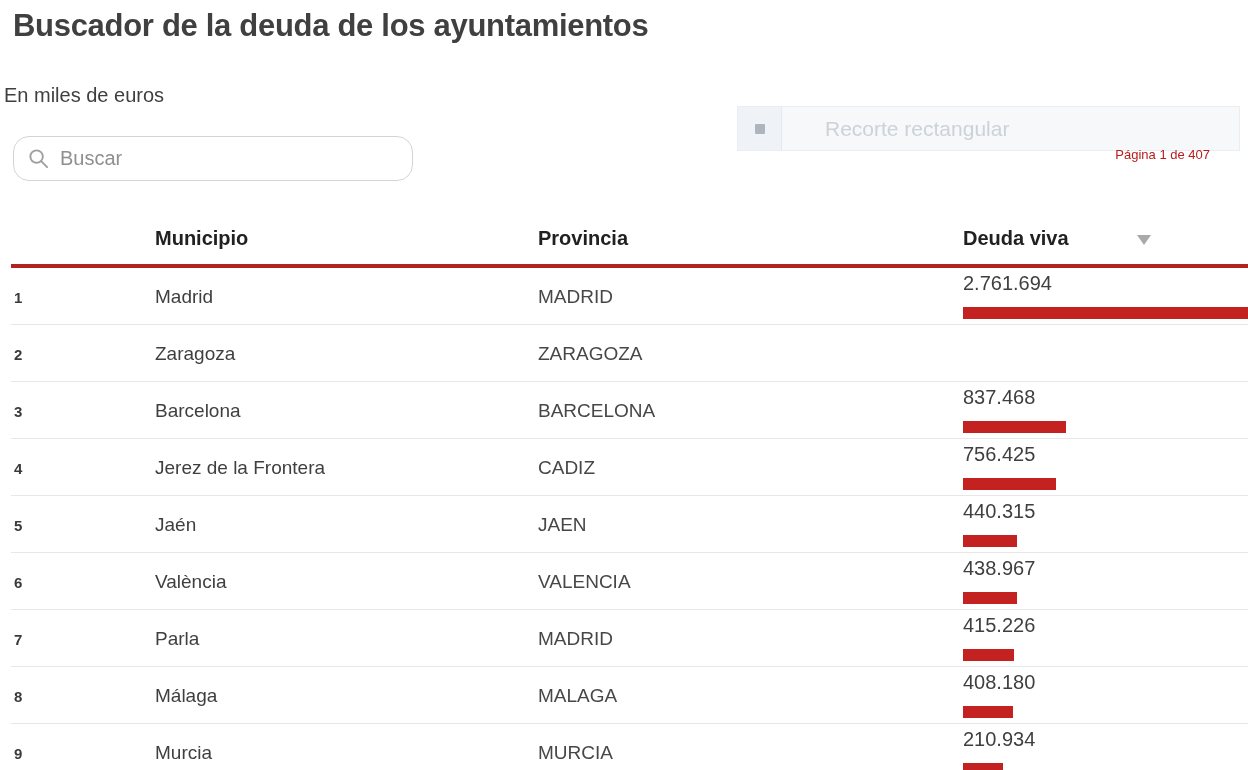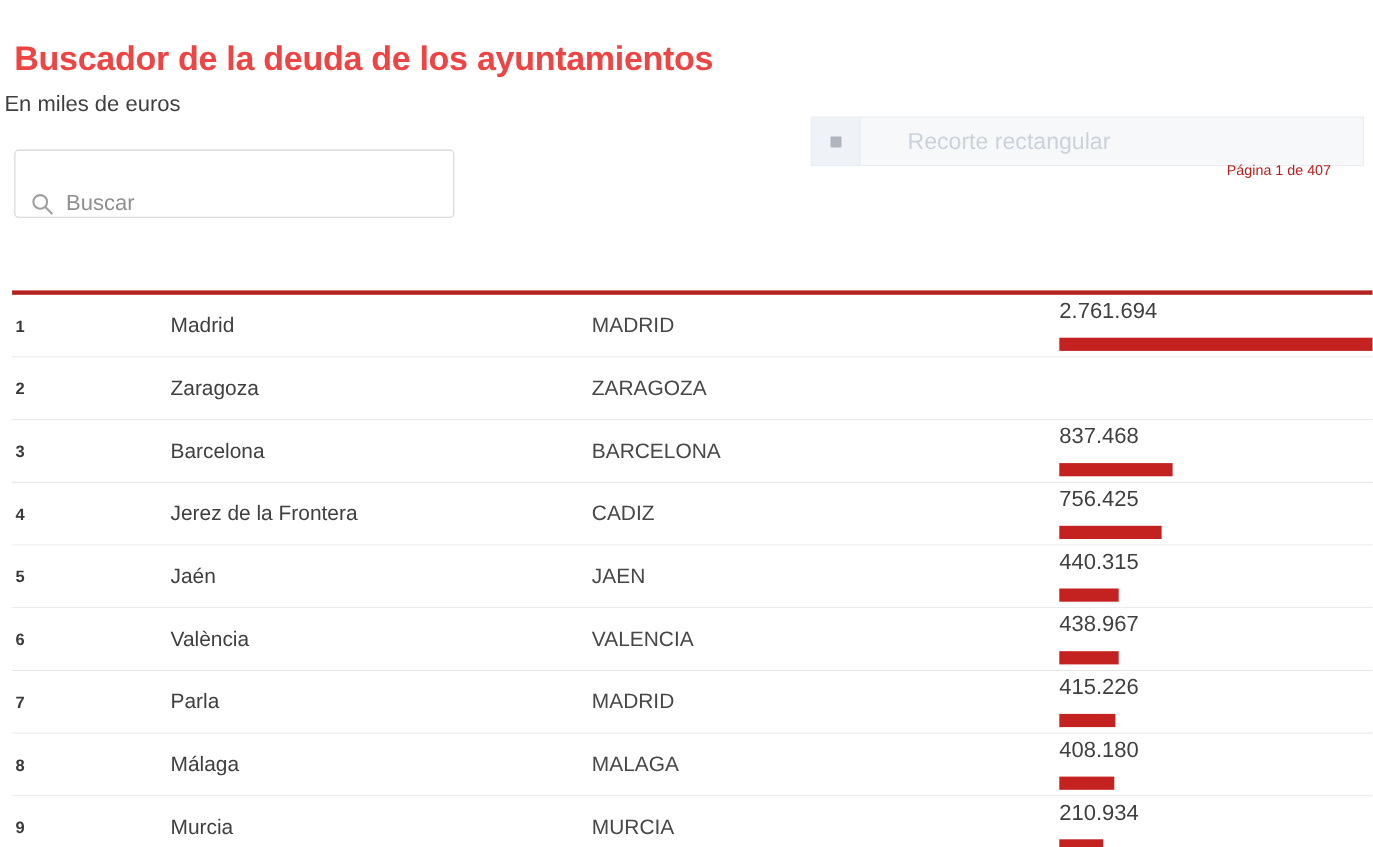--- a/index.html
+++ b/index.html
@@ -8,30 +8,30 @@
   }
   *{box-sizing:border-box;margin:0;padding:0;}
   html,body{background:#fff;}
   body{font-family:"Liberation Sans","DejaVu Sans",sans-serif;}
   .page{
     position:relative;width:1248px;height:770px;background:#ffffff;
     overflow:hidden;
   }
   .page-title{
     position:absolute;left:13px;top:8px;
-    font-size:31px;font-weight:bold;color:#ef4444;letter-spacing:-0.3px;margin-top:28px;
+    font-size:31px;font-weight:bold;color:#404040;letter-spacing:-0.3px;
   }
   .page-subtitle{
     position:absolute;left:4px;top:84px;
     font-size:20px;color:#3f3f3f;
   }
   .search-box{
-    position:absolute;left:13px;top:136px;width:400px;height:62px;
-    border:1px solid #d4d4d4;border-radius:4px;background:#fff;
-    display:flex;align-items:flex-end;padding:0 12px 0 13px;
+    position:absolute;left:13px;top:136px;width:400px;height:45px;
+    border:1px solid #d4d4d4;border-radius:16px;background:#fff;
+    display:flex;align-items:center;padding:0 12px 0 13px;
   }
   .search-box svg{flex:0 0 auto;}
   .search-input{
     border:none;outline:none;flex:1 1 auto;margin-left:10px;
     font-size:20px;color:#333;background:transparent;
     font-family:"Liberation Sans","DejaVu Sans",sans-serif;
   }
   .search-input::placeholder{color:#8f8f8f;opacity:1;}
   .snip-overlay{
     position:absolute;left:737px;top:106px;width:503px;height:45px;
@@ -111,20 +111,26 @@
 
   <div class="snip-overlay">
     <div class="snip-icon-box">
       <div class="snip-icon-glyph"></div>
     </div>
     <div class="snip-label">Recorte rectangular</div>
   </div>
 
   <div class="pagination">Página 1 de 407</div>
 
+  <div class="thead">
+    <div class="th th-municipio">Municipio</div>
+    <div class="th th-provincia">Provincia</div>
+    <div class="th th-deuda">Deuda viva</div>
+    <div class="sort-caret"></div>
+  </div>
 
   <div class="header-rule"></div>
 
   <div class="tbody">
     <div class="row">
       <div class="cell-rank">1</div>
       <div class="cell-municipio">Madrid</div>
       <div class="cell-provincia">MADRID</div>
       <div class="cell-deuda">
         <div class="deuda-value">2.761.694</div>

